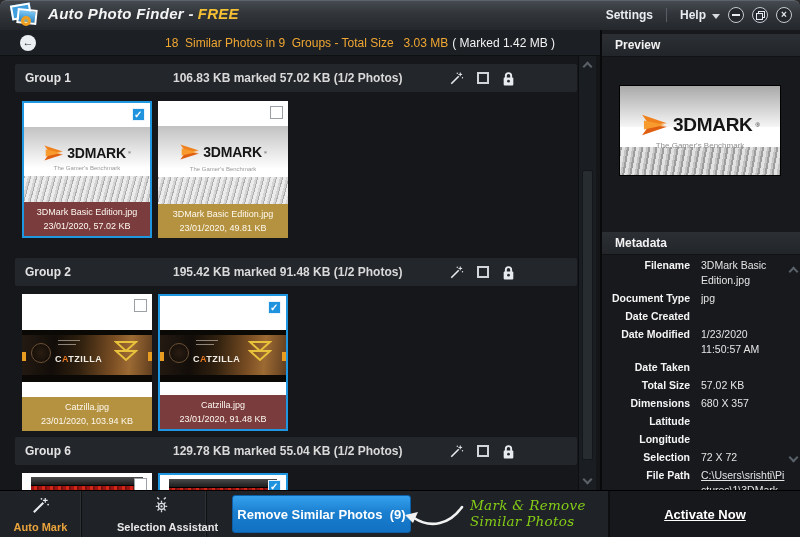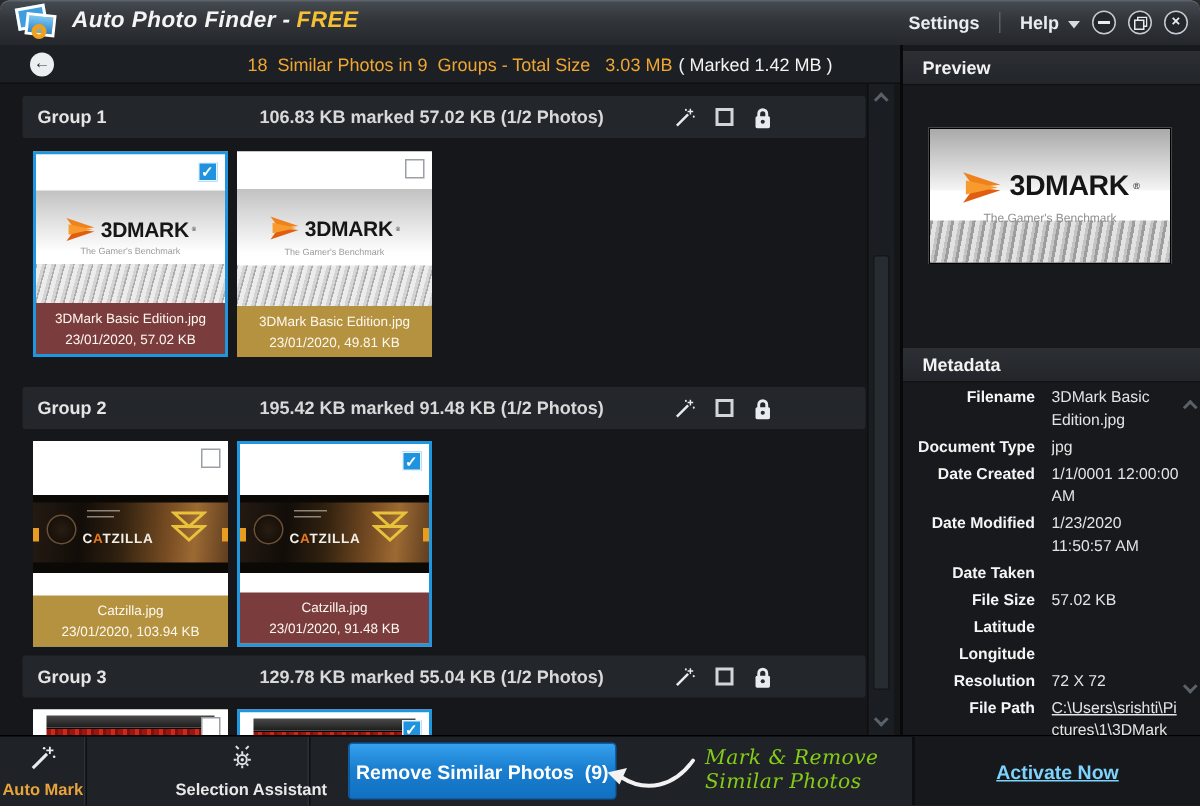--- a/index.html
+++ b/index.html
@@ -151,21 +151,21 @@
                 background:linear-gradient(#35a1ee,#1b7fd0 45%,#1170c2); border:1px solid #0a5fa8;
                 border-radius:3px; color:#fff; font-family:"Liberation Sans",sans-serif;
                 font-size:13px; font-weight:bold; cursor:pointer; white-space:pre; }
   .anno-arrow { position:absolute; left:404px; top:12px; }
   .anno-text { position:absolute; left:470px; top:6px; font-family:"DejaVu Serif",serif;
                font-style:italic; font-size:13.5px; color:#84cc16; line-height:16px; letter-spacing:.3px; }
   .tb-divider { position:absolute; left:608px; top:0; bottom:0; width:2px; background:#0c0e10;
                 box-shadow:1px 0 0 #2c3136; }
   .activate-wrap { position:absolute; left:610px; right:0; top:0; bottom:0; background:#16181b;
                    display:flex; align-items:center; justify-content:center; }
-  .activate { font-size:13px; font-weight:bold; color:#7dd3fc; text-decoration:underline; cursor:pointer; }
+  .activate { font-size:13px; font-weight:bold; color:#ffffff; text-decoration:underline; cursor:pointer; }
 </style>
 </head>
 <body>
 
 <div class="window">
 
   <div class="titlebar">
     <div class="app-logo">
       <span class="logo-back"></span>
       <span class="logo-front"></span>
@@ -316,21 +316,21 @@
         </div>
       </div>
       <span class="cb checked"></span>
       <div class="caption cap-marked">
         <div>Catzilla.jpg</div>
         <div>23/01/2020, 91.48 KB</div>
       </div>
     </div>
 
     <div class="group-head" style="top:381px">
-      <span class="g-name">Group 3</span>
+      <span class="g-name">Group 6</span>
       <span class="g-stats">129.78 KB marked 55.04 KB (1/2 Photos)</span>
       <span class="g-icons">
         <svg width="15" height="15" viewBox="0 0 20 20">
             <line x1="3" y1="17" x2="13" y2="7" stroke="#e8ecf0" stroke-width="2.2"></line>
             <path d="M15 2v5M12.5 4.5h5" stroke="#e8ecf0" stroke-width="1.3"></path>
             <circle cx="18" cy="9" r="0.9" fill="#e8ecf0"></circle>
             <circle cx="11" cy="3" r="0.9" fill="#e8ecf0"></circle>
           </svg>
         <span class="g-cb"></span>
         <svg width="13" height="15" viewBox="0 0 12 14">
@@ -391,57 +391,60 @@
       <div class="m-row">
           <span class="m-label">Filename</span>
           <span class="m-value">3DMark Basic Edition.jpg</span>
         </div>
       <div class="m-row">
           <span class="m-label">Document Type</span>
           <span class="m-value">jpg</span>
         </div>
       <div class="m-row">
           <span class="m-label">Date Created</span>
-          <span class="m-value">1/1/0001 12:00:00 AM</span>
         </div>
       <div class="m-row">
           <span class="m-label">Date Modified</span>
           <span class="m-value">1/23/2020 11:50:57 AM</span>
         </div>
       <div class="m-row">
           <span class="m-label">Date Taken</span>
           <span class="m-value"></span>
         </div>
       <div class="m-row">
-          <span class="m-label">File Size</span>
+          <span class="m-label">Total Size</span>
           <span class="m-value">57.02 KB</span>
+        </div>
+      <div class="m-row">
+          <span class="m-label">Dimensions</span>
+          <span class="m-value">680 X 357</span>
         </div>
       <div class="m-row">
           <span class="m-label">Latitude</span>
           <span class="m-value"></span>
         </div>
       <div class="m-row">
           <span class="m-label">Longitude</span>
           <span class="m-value"></span>
         </div>
       <div class="m-row">
-          <span class="m-label">Resolution</span>
+          <span class="m-label">Selection</span>
           <span class="m-value">72 X 72</span>
         </div>
       <div class="m-row">
           <span class="m-label">File Path</span>
           <span class="m-value m-link">C:\Users\srishti\Pictures\1\3DMark Basic Editi</span>
         </div>
     </div>
     <span class="chev up meta-chev-up"></span>
     <span class="chev down meta-chev-down"></span>
   </div>
 
   <div class="toolbar">
-    <div class="tool-btn" style="left:0; width:58px">
+    <div class="tool-btn" style="left:0; width:82px">
       <svg width="19" height="19" viewBox="0 0 20 20">
           <line x1="3" y1="17" x2="13" y2="7" stroke="#e8ecf0" stroke-width="2.2"></line>
           <path d="M15 2v5M12.5 4.5h5" stroke="#e8ecf0" stroke-width="1.3"></path>
           <circle cx="18" cy="9" r="0.9" fill="#e8ecf0"></circle>
           <circle cx="11" cy="3" r="0.9" fill="#e8ecf0"></circle>
         </svg>
       <div class="tool-label gold">Auto Mark</div>
     </div>
     <div class="tool-btn" style="left:117px; width:90px">
       <svg width="19" height="19" viewBox="0 0 20 20">

